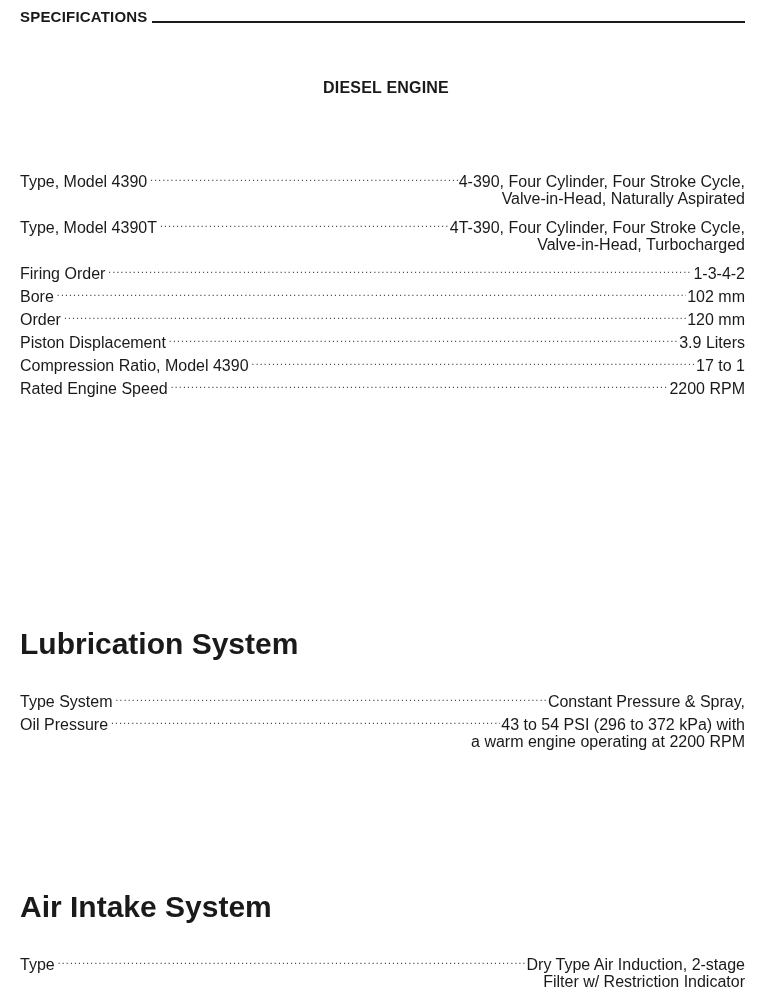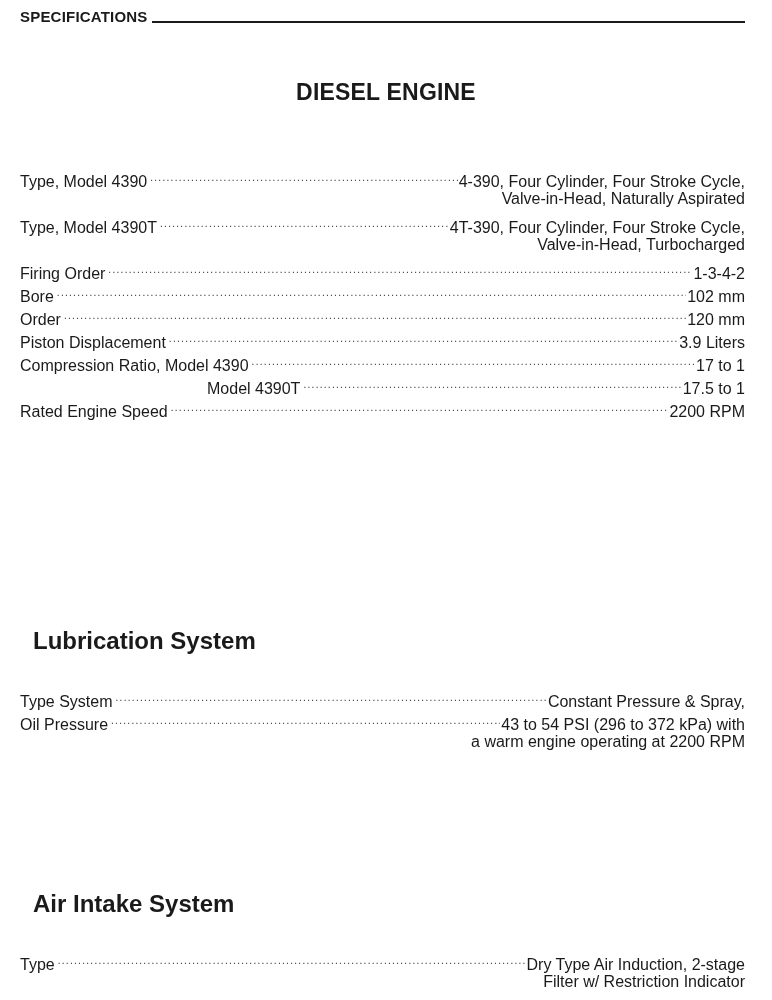--- a/index.html
+++ b/index.html
@@ -36,28 +36,28 @@
       margin-left: 4px;
       margin-bottom: 3px;
     }
     .main-title {
       position: absolute;
       top: 79px;
       left: 0;
       width: 772px;
       text-align: center;
       font-weight: bold;
-      font-size: 23px;
+      font-size: 16px;
       letter-spacing: 0.2px;
     }
     .section-title {
       position: absolute;
-      left: 33px;
+      left: 20px;
       font-weight: bold;
-      font-size: 24px;
+      font-size: 30px;
     }
     .spec-list {
       position: absolute;
       left: 20px;
       width: 725px;
     }
     .spec-row {
       display: flex;
       align-items: baseline;
       font-size: 16px;
@@ -148,25 +148,20 @@
     <span class="spec-leader"></span>
     <span class="spec-value">3.9 Liters</span>
   </div>
 
   <div class="spec-row">
     <span class="spec-label">Compression Ratio,  Model 4390</span>
     <span class="spec-leader"></span>
     <span class="spec-value">17 to 1</span>
   </div>
 
-  <div class="spec-row">
-    <span class="spec-label indent">Model 4390T</span>
-    <span class="spec-leader"></span>
-    <span class="spec-value">17.5 to 1</span>
-  </div>
 
 
   <div class="spec-row">
     <span class="spec-label">Rated Engine Speed</span>
     <span class="spec-leader"></span>
     <span class="spec-value">2200 RPM</span>
   </div>
 
 </div>
 

